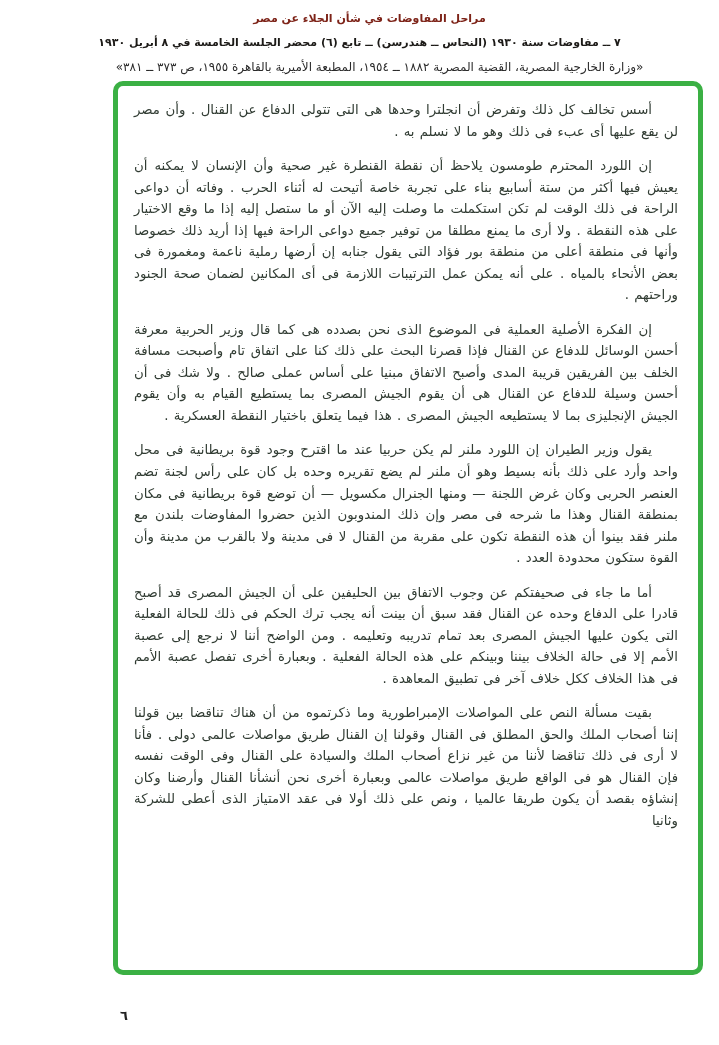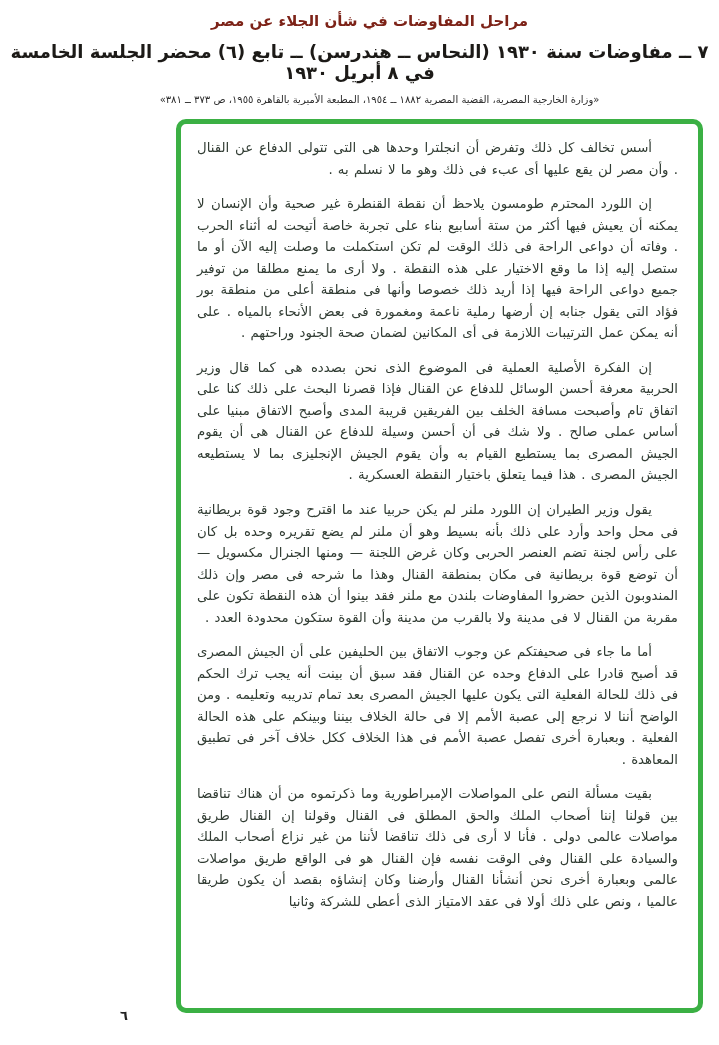--- a/index.html
+++ b/index.html
@@ -23,39 +23,39 @@
     background:var(--page-bg);
     overflow:hidden;
   }
   .header{
     padding-top:12px;
     text-align:center;
   }
   .title{
     color:var(--title-color);
     font-weight:bold;
-    font-size:15px;
+    font-size:11px;
     letter-spacing:0.2px;
     margin-bottom:11px;
     padding-left:20px;
   }
   .subtitle{
     color:var(--subtitle-color);
     font-weight:bold;
-    font-size:18px;
+    font-size:11px;
     margin-bottom:11px;
   }
   .source{
     color:#2a2a2a;
-    font-size:10px;
-    margin-bottom:14px;
+    font-size:12px;
+    margin-bottom:7px;
     padding-left:40px;
   }
   .text-box{
-    width:527px;
+    width:590px;
     margin-right:16px;
     margin-left:86px;
     height:894px;
     border:5px solid var(--border-color);
     border-radius:10px;
     padding:13px 20px 10px 16px;
     background:var(--page-bg);
     overflow:hidden;
   }
   .para{

